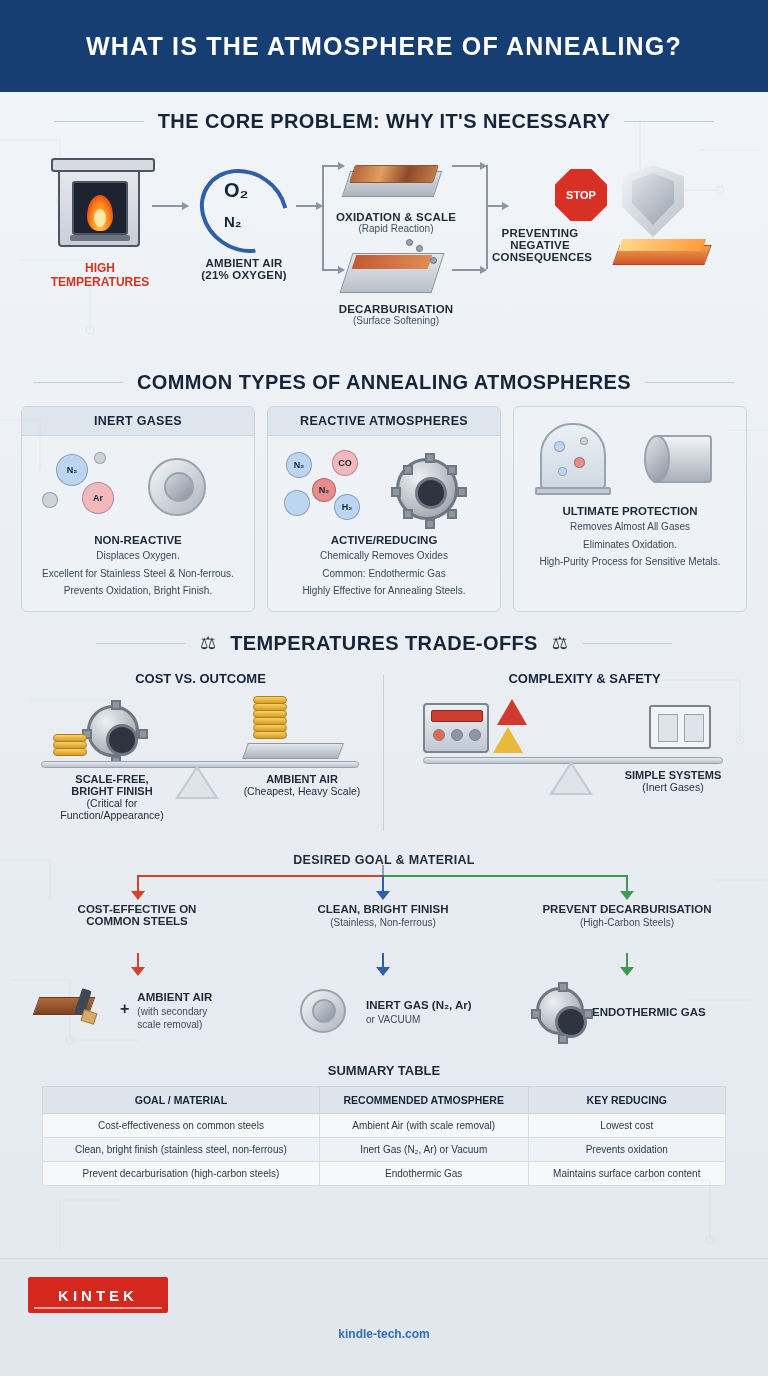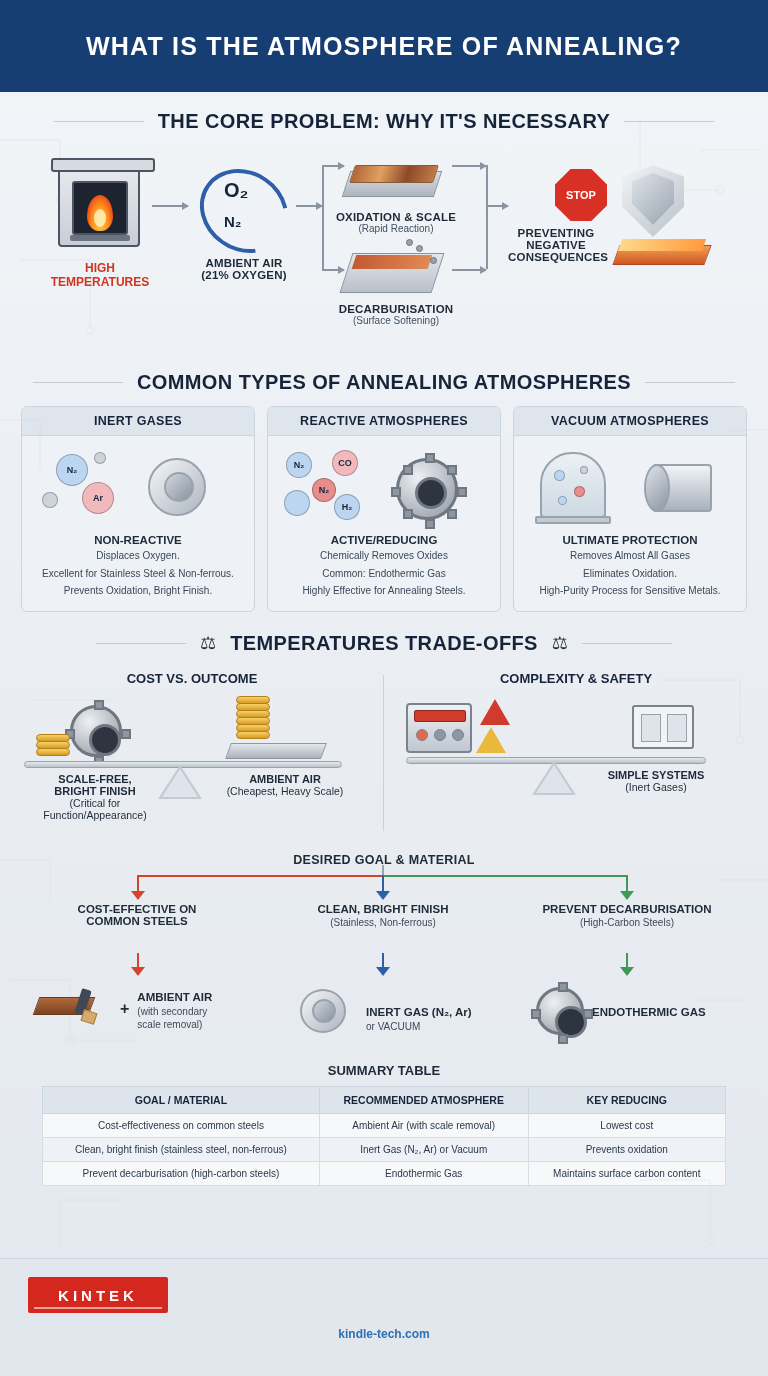--- a/index.html
+++ b/index.html
@@ -76,21 +76,21 @@
   .decarb-img{position:absolute;left:346px;top:102px;width:100px;height:56px;}
   .decarb-img .blk{position:absolute;left:0;top:8px;width:92px;height:40px;background:linear-gradient(180deg,#e3e7ec,#b9c0c9);transform:skewX(-18deg);border:1.5px solid #8a929c;}
   .decarb-img .red{position:absolute;left:8px;top:10px;width:76px;height:14px;background:linear-gradient(90deg,#c35a33,#e08a55);transform:skewX(-18deg);}
   .dot{position:absolute;width:7px;height:7px;border-radius:50%;background:#9aa3ad;border:1px solid #6b7280;}
   .dc-label{position:absolute;left:318px;top:160px;width:156px;}
 
   .stop {position:absolute; left:512px; top:26px; width:32px; height:52px;margin-left:43px;}
   .octo {width:52px;height:52px;background:#d93025;clip-path:polygon(30% 0,70% 0,100% 30%,100% 70%,70% 100%,30% 100%,0 70%,0 30%);
     display:flex;align-items:center;justify-content:center;color:#fff;font-size:11px;font-weight:bold;border:0;}
   .octo-out{position:absolute;inset:-3px;background:#fff;clip-path:polygon(30% 0,70% 0,100% 30%,100% 70%,70% 100%,30% 100%,0 70%,0 30%);z-index:-1;}
-  .prevent-label{position:absolute;left:492px;top:84px;width:96px;margin-left:16px;}
+  .prevent-label{position:absolute;left:492px;top:84px;width:96px;}
 
   .shield{position:absolute;left:622px;top:22px;width:66px;height:78px;}
   .shield .sh{width:62px;height:72px;background:linear-gradient(135deg,#f2f4f7,#b9c1cb);
     clip-path:polygon(50% 0,100% 16%,100% 58%,50% 100%,0 58%,0 16%); border:0;}
   .shield .shin{position:absolute;left:10px;top:8px;width:42px;height:52px;background:linear-gradient(135deg,#dfe4ea,#9aa3ae);
     clip-path:polygon(50% 0,100% 16%,100% 58%,50% 100%,0 58%,0 16%);}
   .ingot{position:absolute;left:616px;top:96px;width:100px;height:34px;}
   .ingot .bar{position:absolute;left:0;top:6px;width:92px;height:20px;background:linear-gradient(180deg,#f0a24b,#d0552a);transform:skewX(-20deg);border:1px solid #b4481f;}
   .ingot .glow{position:absolute;left:4px;top:0;width:84px;height:12px;background:linear-gradient(90deg,#ffd88a,#ff9a3d);transform:skewX(-20deg);}
 
@@ -120,21 +120,21 @@
   .tooth{position:absolute;width:10px;height:10px;background:#8e969f;border:2px solid #6f7782;}
 
   .bell{position:absolute;width:66px;height:66px;background:linear-gradient(180deg,#eaf1f6,#cfd9e2);border:2px solid #9aa3ad;border-radius:32px 32px 4px 4px;}
   .bellbase{position:absolute;width:76px;height:8px;background:#c2cad3;border:2px solid #9aa3ad;border-radius:2px;}
   .tube{position:absolute;width:70px;height:50px;}
   .tube .body{position:absolute;left:8px;top:0;width:60px;height:48px;background:linear-gradient(180deg,#f1f4f7,#a9b1bb);border:2px solid #9aa3ad;border-radius:4px;}
   .tube .cap{position:absolute;left:0;top:0;width:26px;height:48px;border-radius:50%;background:linear-gradient(135deg,#dde3ea,#8d959f);border:2px solid #9aa3ad;}
 
   
   .tradeoff { margin-top:6px; display:flex; }
-  .to-col { flex:1; position:relative; }
+  .to-col { flex:1; position:relative;margin-left:17px; }
   .to-col.divider:after{content:"";position:absolute;right:0;top:14px;bottom:10px;width:1px;background:#c9d1da;}
   .to-h { text-align:center; font-weight:bold; font-size:13px; margin-top:10px; color:#16243a;}
   .beam{position:absolute;height:7px;background:linear-gradient(180deg,#e6eaef,#b9c1ca);border:1px solid #9aa3ad;border-radius:4px;}
   .tri{position:absolute;width:0;height:0;border-left:22px solid transparent;border-right:22px solid transparent;border-bottom:34px solid #c3cbd4;}
   .tri:after{content:"";position:absolute;left:-18px;top:4px;border-left:18px solid transparent;border-right:18px solid transparent;border-bottom:28px solid #dfe4ea;}
   .coins{position:absolute;}
   .coin{width:34px;height:8px;background:linear-gradient(180deg,#f6d36b,#d99b23);border:1px solid #b67f16;border-radius:4px;margin-top:-1px;}
   .to-cap{position:absolute;text-align:center;font-size:10.5px;}
   .to-cap b{font-size:11px;}
 
@@ -336,21 +336,20 @@
           </div>
         </div>
         <div class="card-t">ACTIVE/REDUCING</div>
         <div class="card-p">Chemically Removes Oxides</div>
         <div class="card-p">Common: Endothermic Gas</div>
         <div class="card-p">Highly Effective for Annealing Steels.</div>
       </div>
     </div>
 
     <div class="card">
-      <div class="card-h">VACUUM ATMOSPHERES</div>
       <div class="card-b">
         <div class="art">
           <div class="bell" style="left:18px;top:6px;"></div>
           <div class="bellbase" style="left:13px;top:70px;"></div>
           <div class="mol m-blue" style="left:32px;top:24px;width:11px;height:11px;"></div>
           <div class="mol m-red" style="left:52px;top:40px;width:11px;height:11px;"></div>
           <div class="mol m-blue" style="left:36px;top:50px;width:9px;height:9px;"></div>
           <div class="mol m-grey" style="left:58px;top:20px;width:8px;height:8px;"></div>
           <div class="tube" style="left:122px;top:18px;">
             <div class="body"></div>
@@ -493,21 +492,21 @@
         <div style="position:absolute;left:46px;top:24px;width:14px;height:12px;background:#d9ab6a;transform:rotate(18deg);border:1px solid #a57f44;"></div>
       </div>
       <div style="font-size:16px;font-weight:bold;">+</div>
       <div class="res-txt">
         <b>AMBIENT AIR</b>
         <span>(with secondary</span>
         <span>scale removal)</span>
       </div>
     </div>
 
-    <div class="res" style="left:300px;top:6px;align-items:flex-end;">
+    <div class="res" style="left:300px;top:6px;">
       <div class="coil" style="position:relative;left:0;top:0;width:58px;height:44px;">
         <div class="o" style="width:46px;height:44px;"></div>
         <div class="i" style="left:12px;top:10px;width:24px;height:24px;"></div>
       </div>
       <div class="res-txt">
         <b>INERT GAS (N₂, Ar)</b>
         <span>or VACUUM</span>
       </div>
     </div>
 

